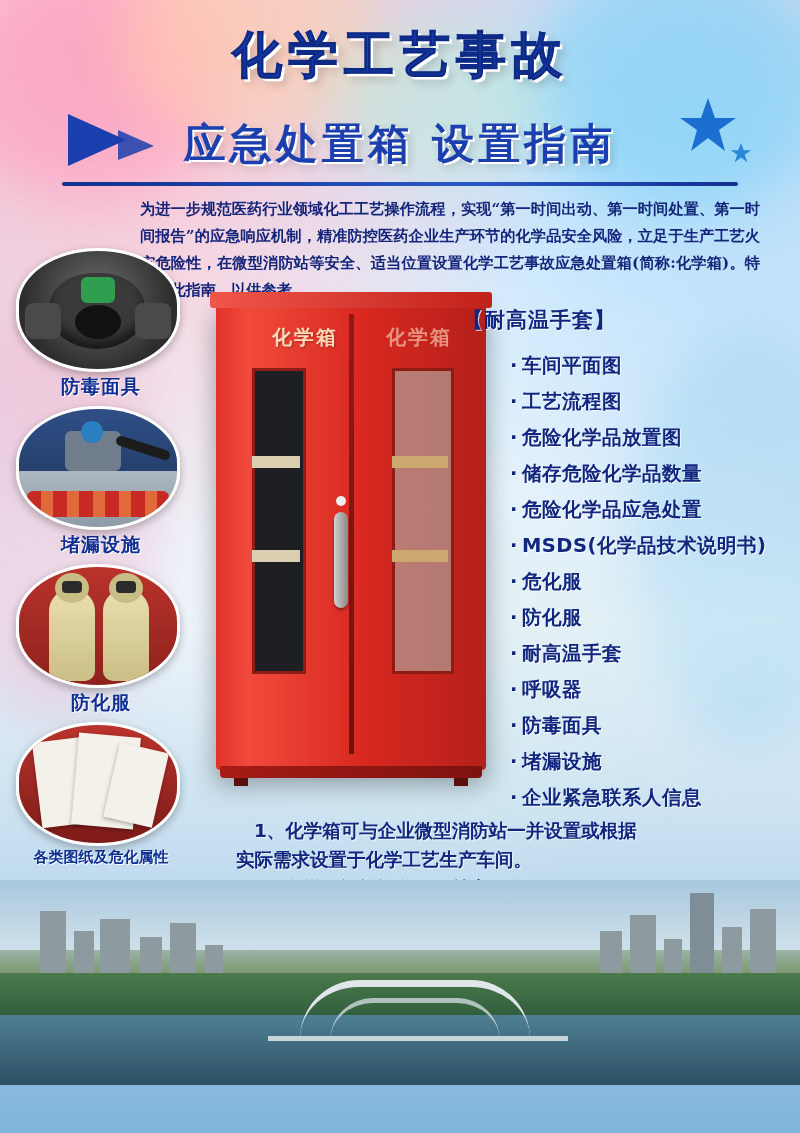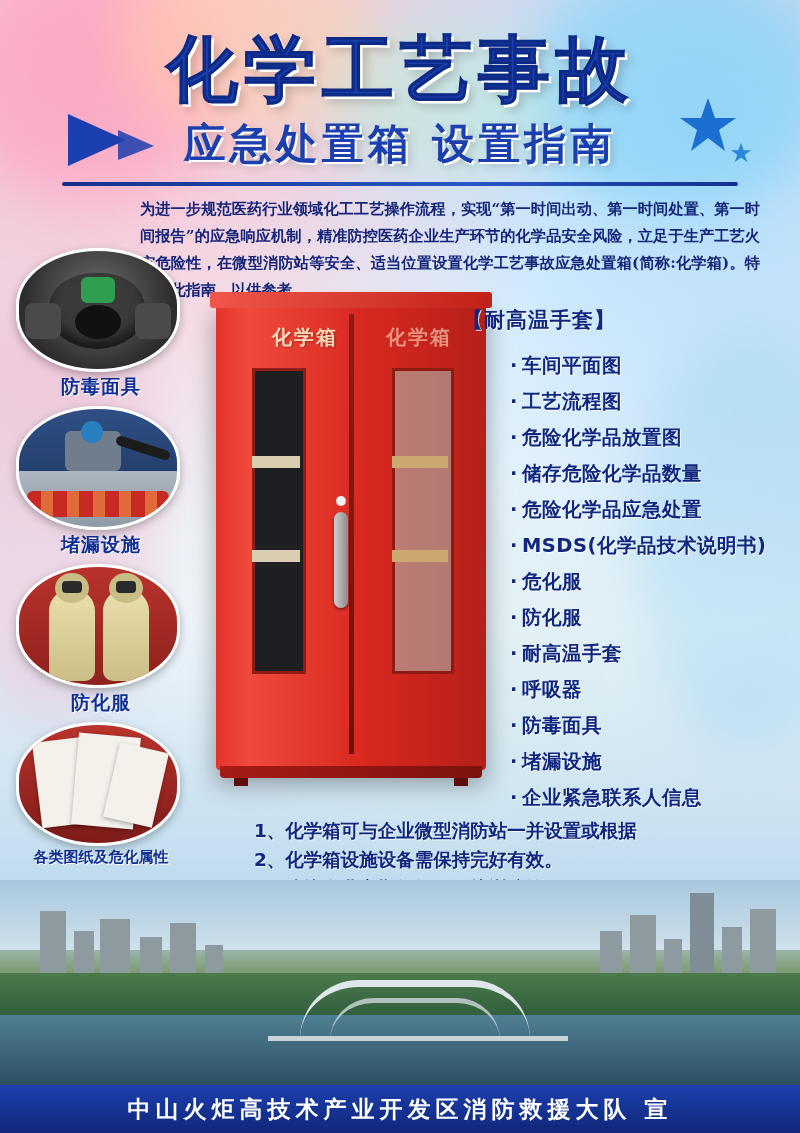--- a/index.html
+++ b/index.html
@@ -25,21 +25,21 @@
   .b3{right:-30px;top:-40px;width:300px;height:250px;background:#7fd2f5;}
   .b4{left:330px;top:20px;width:220px;height:160px;background:#b9f0d8;opacity:.45;}
   .b5{left:-60px;top:300px;width:220px;height:420px;background:#f3a9c6;opacity:.35;}
   .b6{right:-70px;top:330px;width:240px;height:420px;background:#8fd0ef;opacity:.35;}
   .b7{left:250px;top:520px;width:420px;height:330px;background:#cfe9ef;opacity:.35;}
 
   
   .title-main{
     position:absolute;left:0;top:22px;width:800px;text-align:center;
     font-family:"DejaVu Sans","Liberation Sans",sans-serif;
-    font-size:72px;font-weight:bold;letter-spacing:6px;
+    font-size:50px;font-weight:bold;letter-spacing:6px;
     color:#1b3fae;
     text-shadow:3px 3px 0 #ffffff, 6px 6px 10px rgba(0,0,0,.20);
     -webkit-text-stroke:1px #0d2a86;
   }
   .title-sub{
     position:absolute;left:0;top:116px;width:800px;text-align:center;
     font-family:"DejaVu Sans","Liberation Sans",sans-serif;
     font-size:42px;font-weight:bold;letter-spacing:4px;
     color:#1b3fae;
     text-shadow:2px 2px 0 #ffffff, 4px 4px 8px rgba(0,0,0,.18);
@@ -320,20 +320,21 @@
     <li>防化服</li>
     <li>耐高温手套</li>
     <li>呼吸器</li>
     <li>防毒面具</li>
     <li>堵漏设施</li>
     <li>企业紧急联系人信息</li>
   </ul>
 
   <div class="setup-list">
     <p class="ind">1、化学箱可与企业微型消防站一并设置或根据</p>
+    <p>实际需求设置于化学工艺生产车间。</p>
     <p class="ind">2、化学箱设施设备需保持完好有效。</p>
     <p class="ind">3、建议企业定期组织开展培训演练。</p>
     <p class="ind">4、可根据企业实际情况添加设备配置。</p>
   </div>
 
   <div class="city">
     <div class="sky"></div>
     <div class="bld" style="left:40px;width:26px;height:78px;"></div>
     <div class="bld" style="left:74px;width:20px;height:58px;"></div>
     <div class="bld" style="left:100px;width:30px;height:70px;"></div>
@@ -346,17 +347,14 @@
     <div class="bld" style="left:690px;width:24px;height:96px;background:#7f8d96;"></div>
     <div class="bld" style="left:722px;width:20px;height:62px;"></div>
     <div class="bld" style="left:750px;width:26px;height:80px;"></div>
     <div class="trees"></div>
     <div class="river"></div>
     <div class="bridge"></div>
     <div class="bridge2"></div>
     <div class="deck"></div>
   </div>
 
-  <div class="footer">
-    <span>中山火炬高技术产业开发区消防救援大队 宣</span>
-  </div>
 
 </div>
 
 </body></html>

